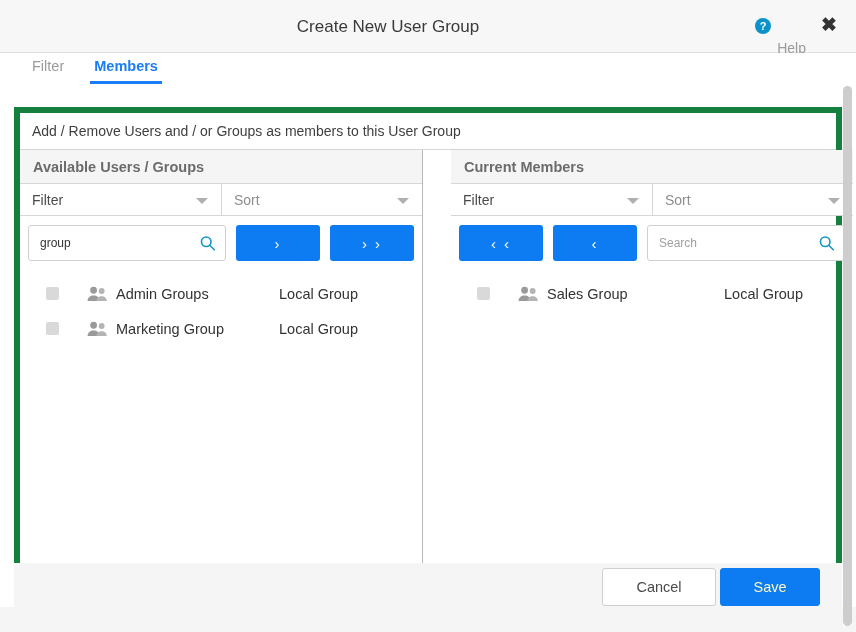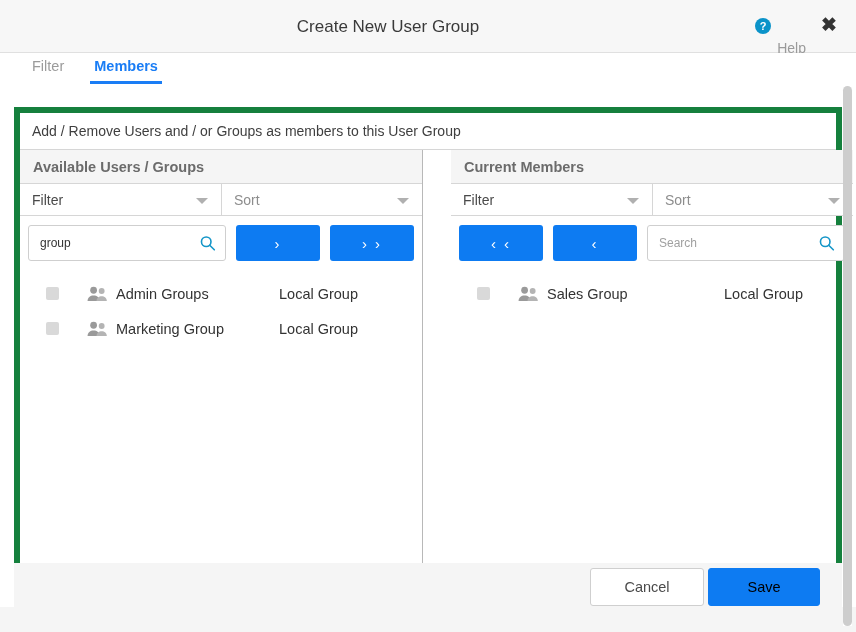--- a/index.html
+++ b/index.html
@@ -288,24 +288,24 @@
     font-family: "Liberation Sans", sans-serif;
     cursor: pointer;
   }
   .btn-cancel {
     width: 114px;
     background: #ffffff;
     border: 1px solid #cfcfcf;
     color: #4a4a4a;
   }
   .btn-save {
-    width: 112px;
+    width: 100px;
     background: #0d7bf2;
     border: 1px solid #0d7bf2;
-    color: #000000;
+    color: #fef9c3;
   }
 
   
   .scrollbar {
     position: absolute;
     right: 4px; top: 86px;
     width: 9px; height: 540px;
     background: #ffffff;
   }
   .scrollthumb {

